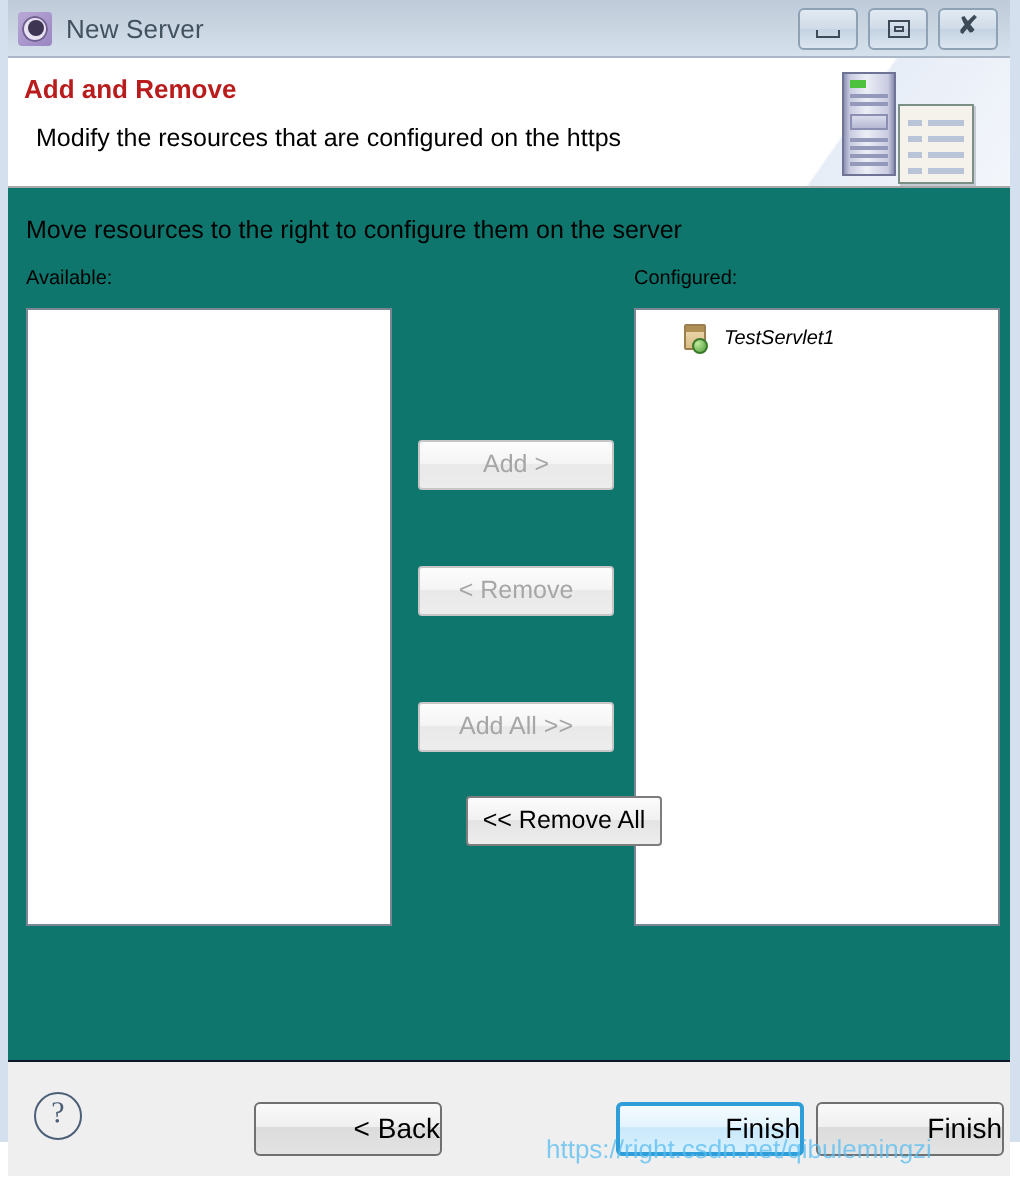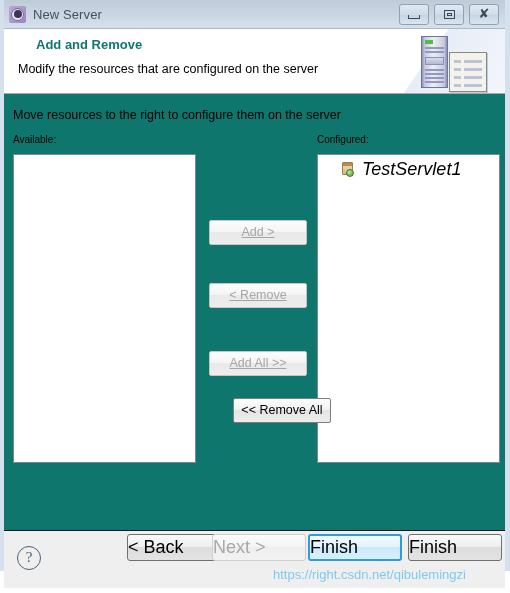--- a/index.html
+++ b/index.html
@@ -136,22 +136,21 @@
     position: absolute;
     right: 0; top: 0;
     width: 120px; height: 64px;
     background: linear-gradient(125deg, #ffffff 0%, #ffffff 38%, #e7edf7 39%, #f3f6fb 100%);
   }
   #wizhead .hdr-title {
     position: absolute;
     left: 8px; top: 8px;
     font-size: 13px;
     font-weight: bold;
-    color: #0f766e;
-    margin-left: 24px;
+    color: #b91c1c;
   }
   #wizhead .hdr-sub {
     position: absolute;
     left: 14px; top: 33px;
     font-size: 12.5px;
     color: #000;
   }
   
   .art {
     position: absolute;
@@ -237,21 +236,21 @@
     overflow: hidden;
   }
   #list-available { left: 9px; }
   #list-configured { left: 313px; }
 
   .list-item {
     display: flex;
     align-items: center;
     height: 20px;
     padding-left: 22px;
-    font-size: 18px;
+    font-size: 10px;
   }
   .list-item .mod-icon {
     position: relative;
     width: 15px; height: 15px;
     flex: 0 0 auto;
     margin-right: 7px;
   }
   .mod-icon .mbody {
     position: absolute;
     left: 2px; top: 0;
@@ -292,21 +291,20 @@
     text-align: center;
     line-height: 23px;
     box-sizing: border-box;
     border-radius: 2px;
     cursor: default;
     background: linear-gradient(to bottom, #fdfdfd 0%, #f4f4f4 48%, #e9e9e9 49%, #ededed 100%);
   }
   .mid-btn.disabled {
     color: #a6a6a6;
     border: 1px solid #c6c6c6;
-    text-decoration: underline;
   }
   .mid-btn.enabled {
     color: #000;
     border: 1px solid #7d7d7d;
     background: linear-gradient(to bottom, #fcfcfc 0%, #f1f1f1 48%, #e4e4e4 49%, #ededed 100%);
   }
   #btn-add      { top: 126px; }
   #btn-remove   { top: 189px; }
   #btn-add-all  { top: 257px; }
   #btn-remove-all { top: 304px; margin-left: 24px; }
@@ -325,25 +323,25 @@
     border: 1.6px solid #4b6078;
     color: #4b6078;
     font-size: 15px;
     line-height: 21px;
     text-align: center;
     font-family: "Liberation Serif", serif;
     box-sizing: border-box;
   }
   .foot-btn {
     position: absolute;
-    top: 3px;
+    top: 20px;
     width: 94px;
     height: 27px;
-    font-size: 18px;
-    text-align: left;
+    font-size: 14px;
+    text-align: right;
     line-height: 25px;
     box-sizing: border-box;
     border-radius: 3px;
     cursor: default;
   }
   .foot-btn.normal {
     border: 1px solid #707070;
     background: linear-gradient(to bottom, #fafafa 0%, #efefef 46%, #dcdcdc 47%, #e3e3e3 100%);
     color: #000;
   }
@@ -397,21 +395,21 @@
       </div>
       <div class="tb-btn">
         <span class="glyph-close">✘</span>
       </div>
     </div>
   </div>
 
   <div id="wizhead">
     <div class="hdr-swoosh"></div>
     <div class="hdr-title">Add and Remove</div>
-    <div class="hdr-sub">Modify the resources that are configured on the server</div>
+    <div class="hdr-sub">Modify the resources that are configured on the https</div>
 
     <div class="art">
       <div class="server">
         <div class="led"></div>
         <div class="bar" style="top:10px;"></div>
         <div class="bar" style="top:14px;"></div>
         <div class="slot" style="top:20px;"></div>
         <div class="bar" style="top:32px;"></div>
         <div class="bar" style="top:36px;"></div>
         <div class="bar" style="top:40px;"></div>
@@ -453,19 +451,18 @@
     <div class="mid-btn disabled" id="btn-add">Add &gt;</div>
     <div class="mid-btn disabled" id="btn-remove">&lt; Remove</div>
     <div class="mid-btn disabled" id="btn-add-all">Add All &gt;&gt;</div>
     <div class="mid-btn enabled" id="btn-remove-all">&lt;&lt; Remove All</div>
   </div>
 
   <div id="footer">
     <div class="help-icon">?</div>
 
     <div class="foot-btn normal" id="btn-back">&lt; Back</div>
-    <div class="foot-btn disabled" id="btn-next">Next &gt;</div>
     <div class="foot-btn default" id="btn-finish">Finish</div>
     <div class="foot-btn normal" id="btn-cancel">Finish</div>
   </div>
 
   <div class="watermark">https://right.csdn.net/qibulemingzi</div>
 </div>
 
 </body></html>

